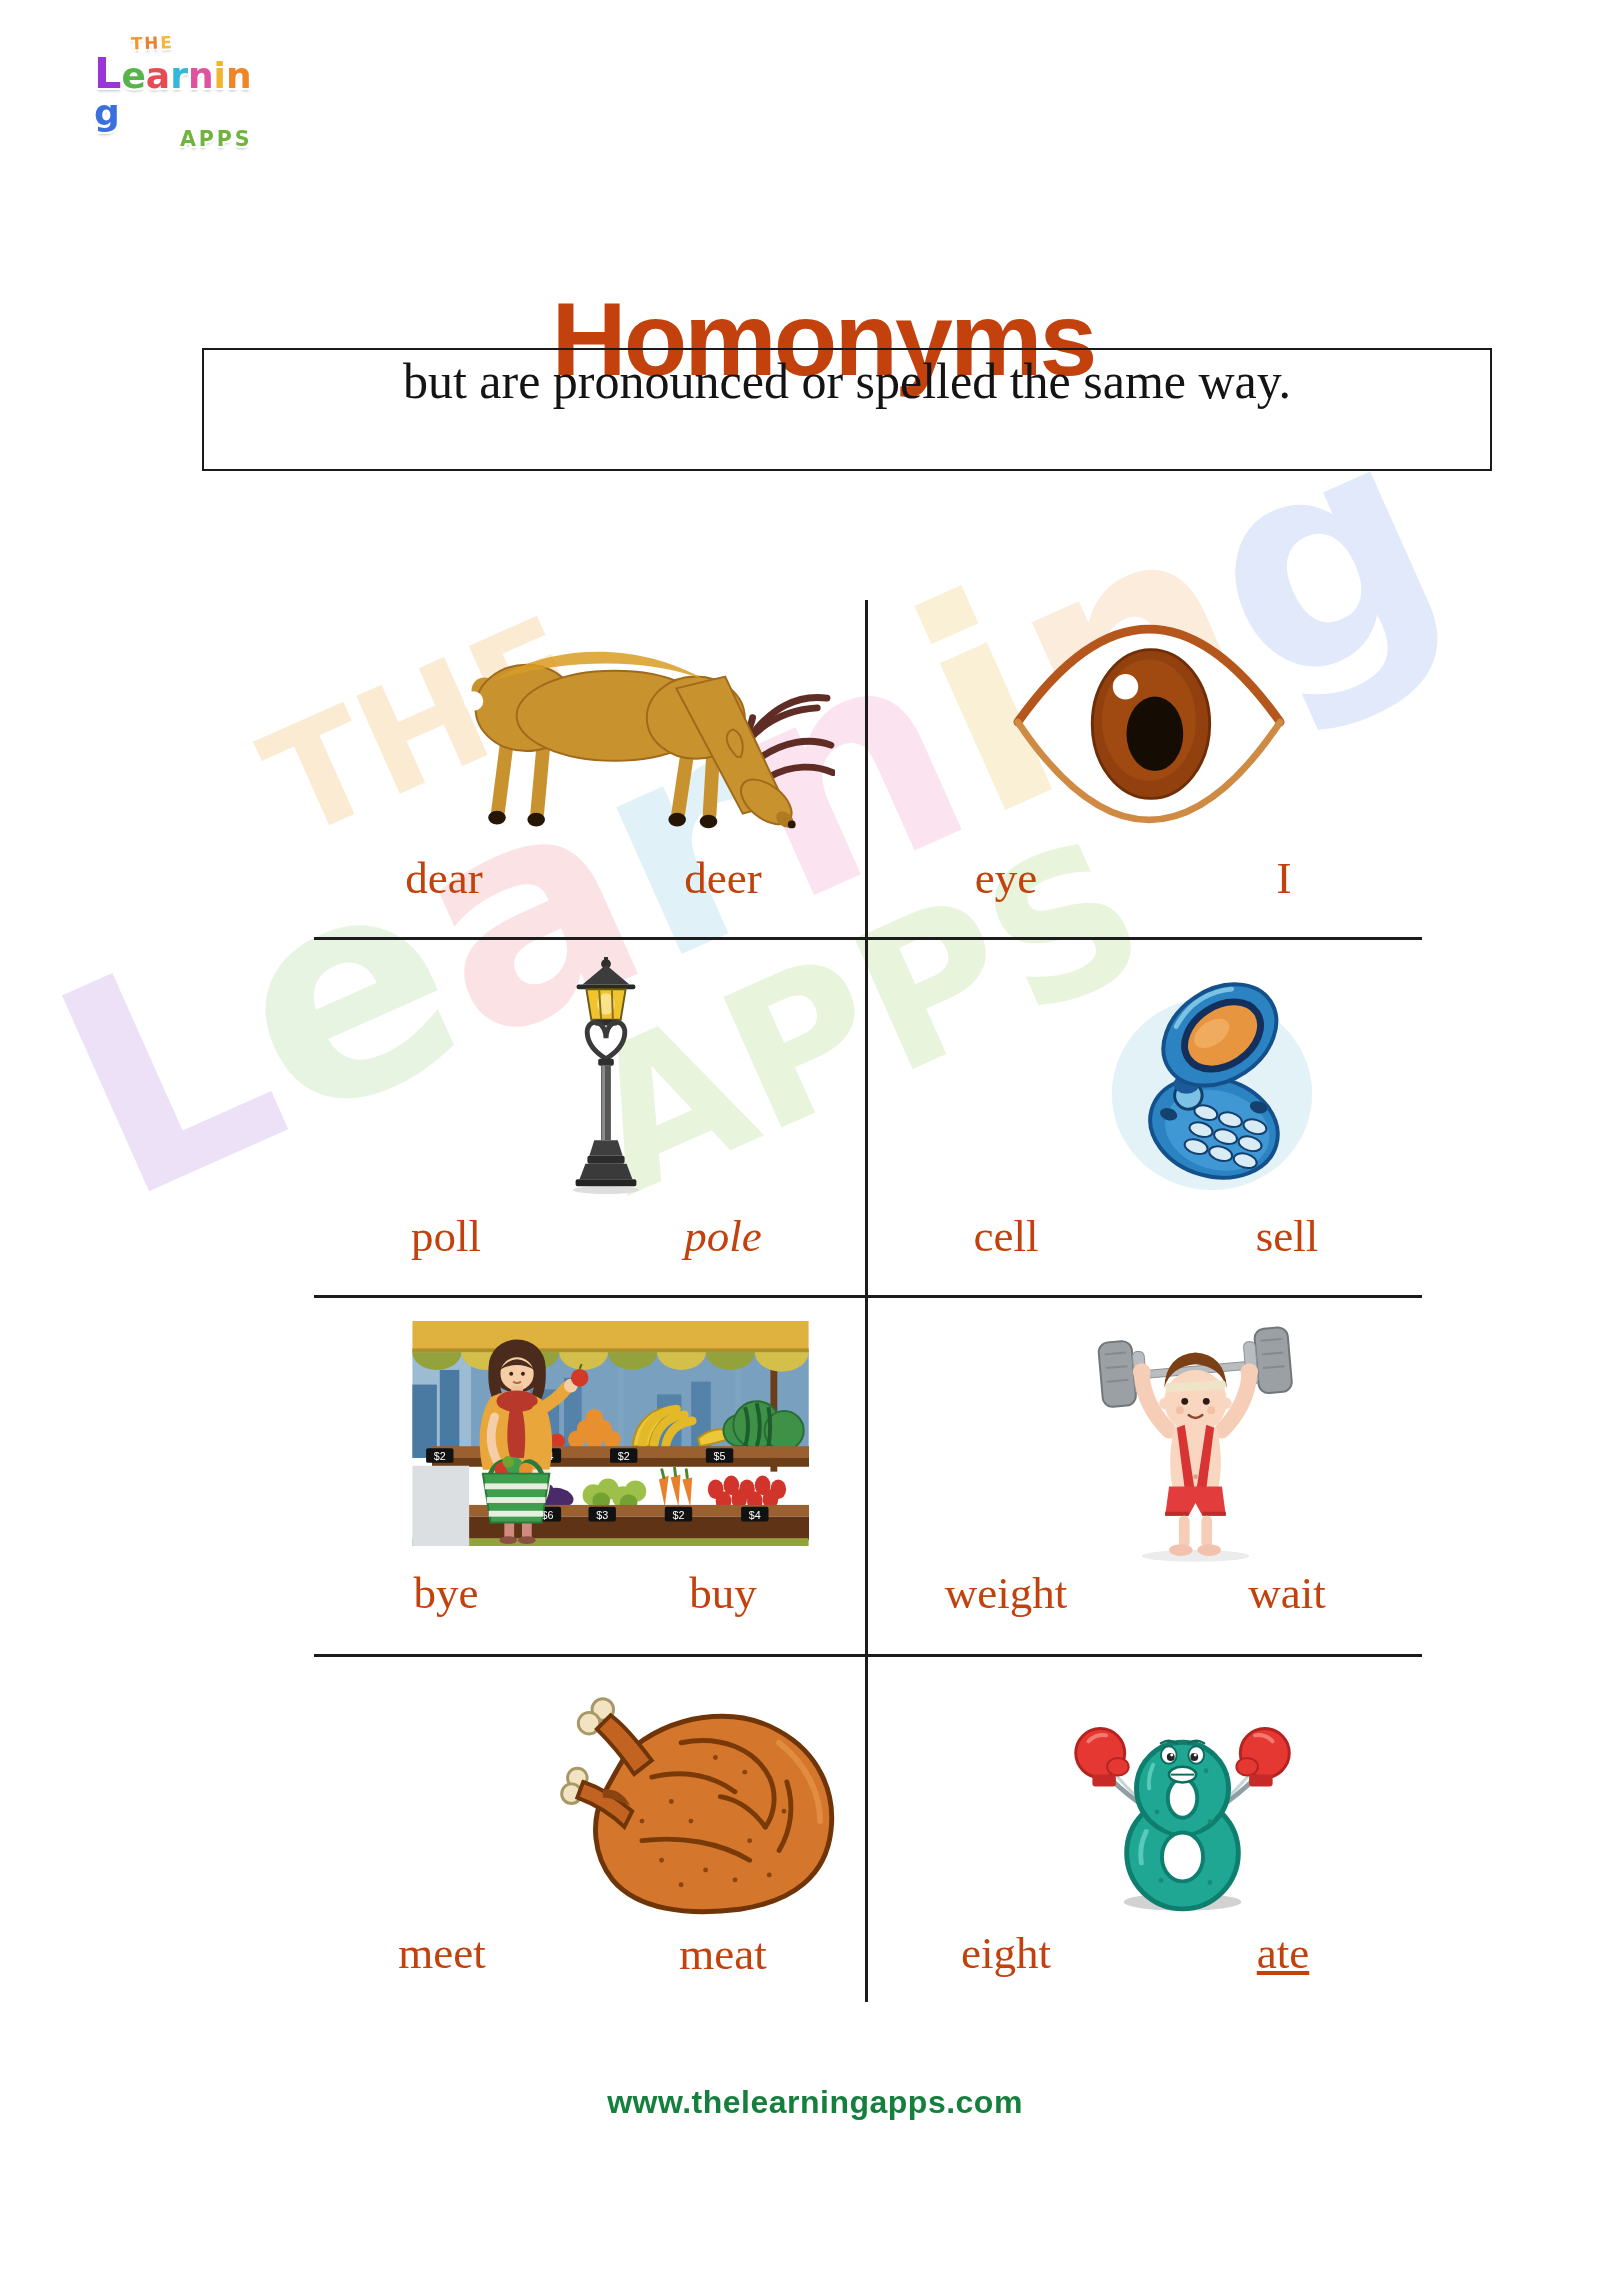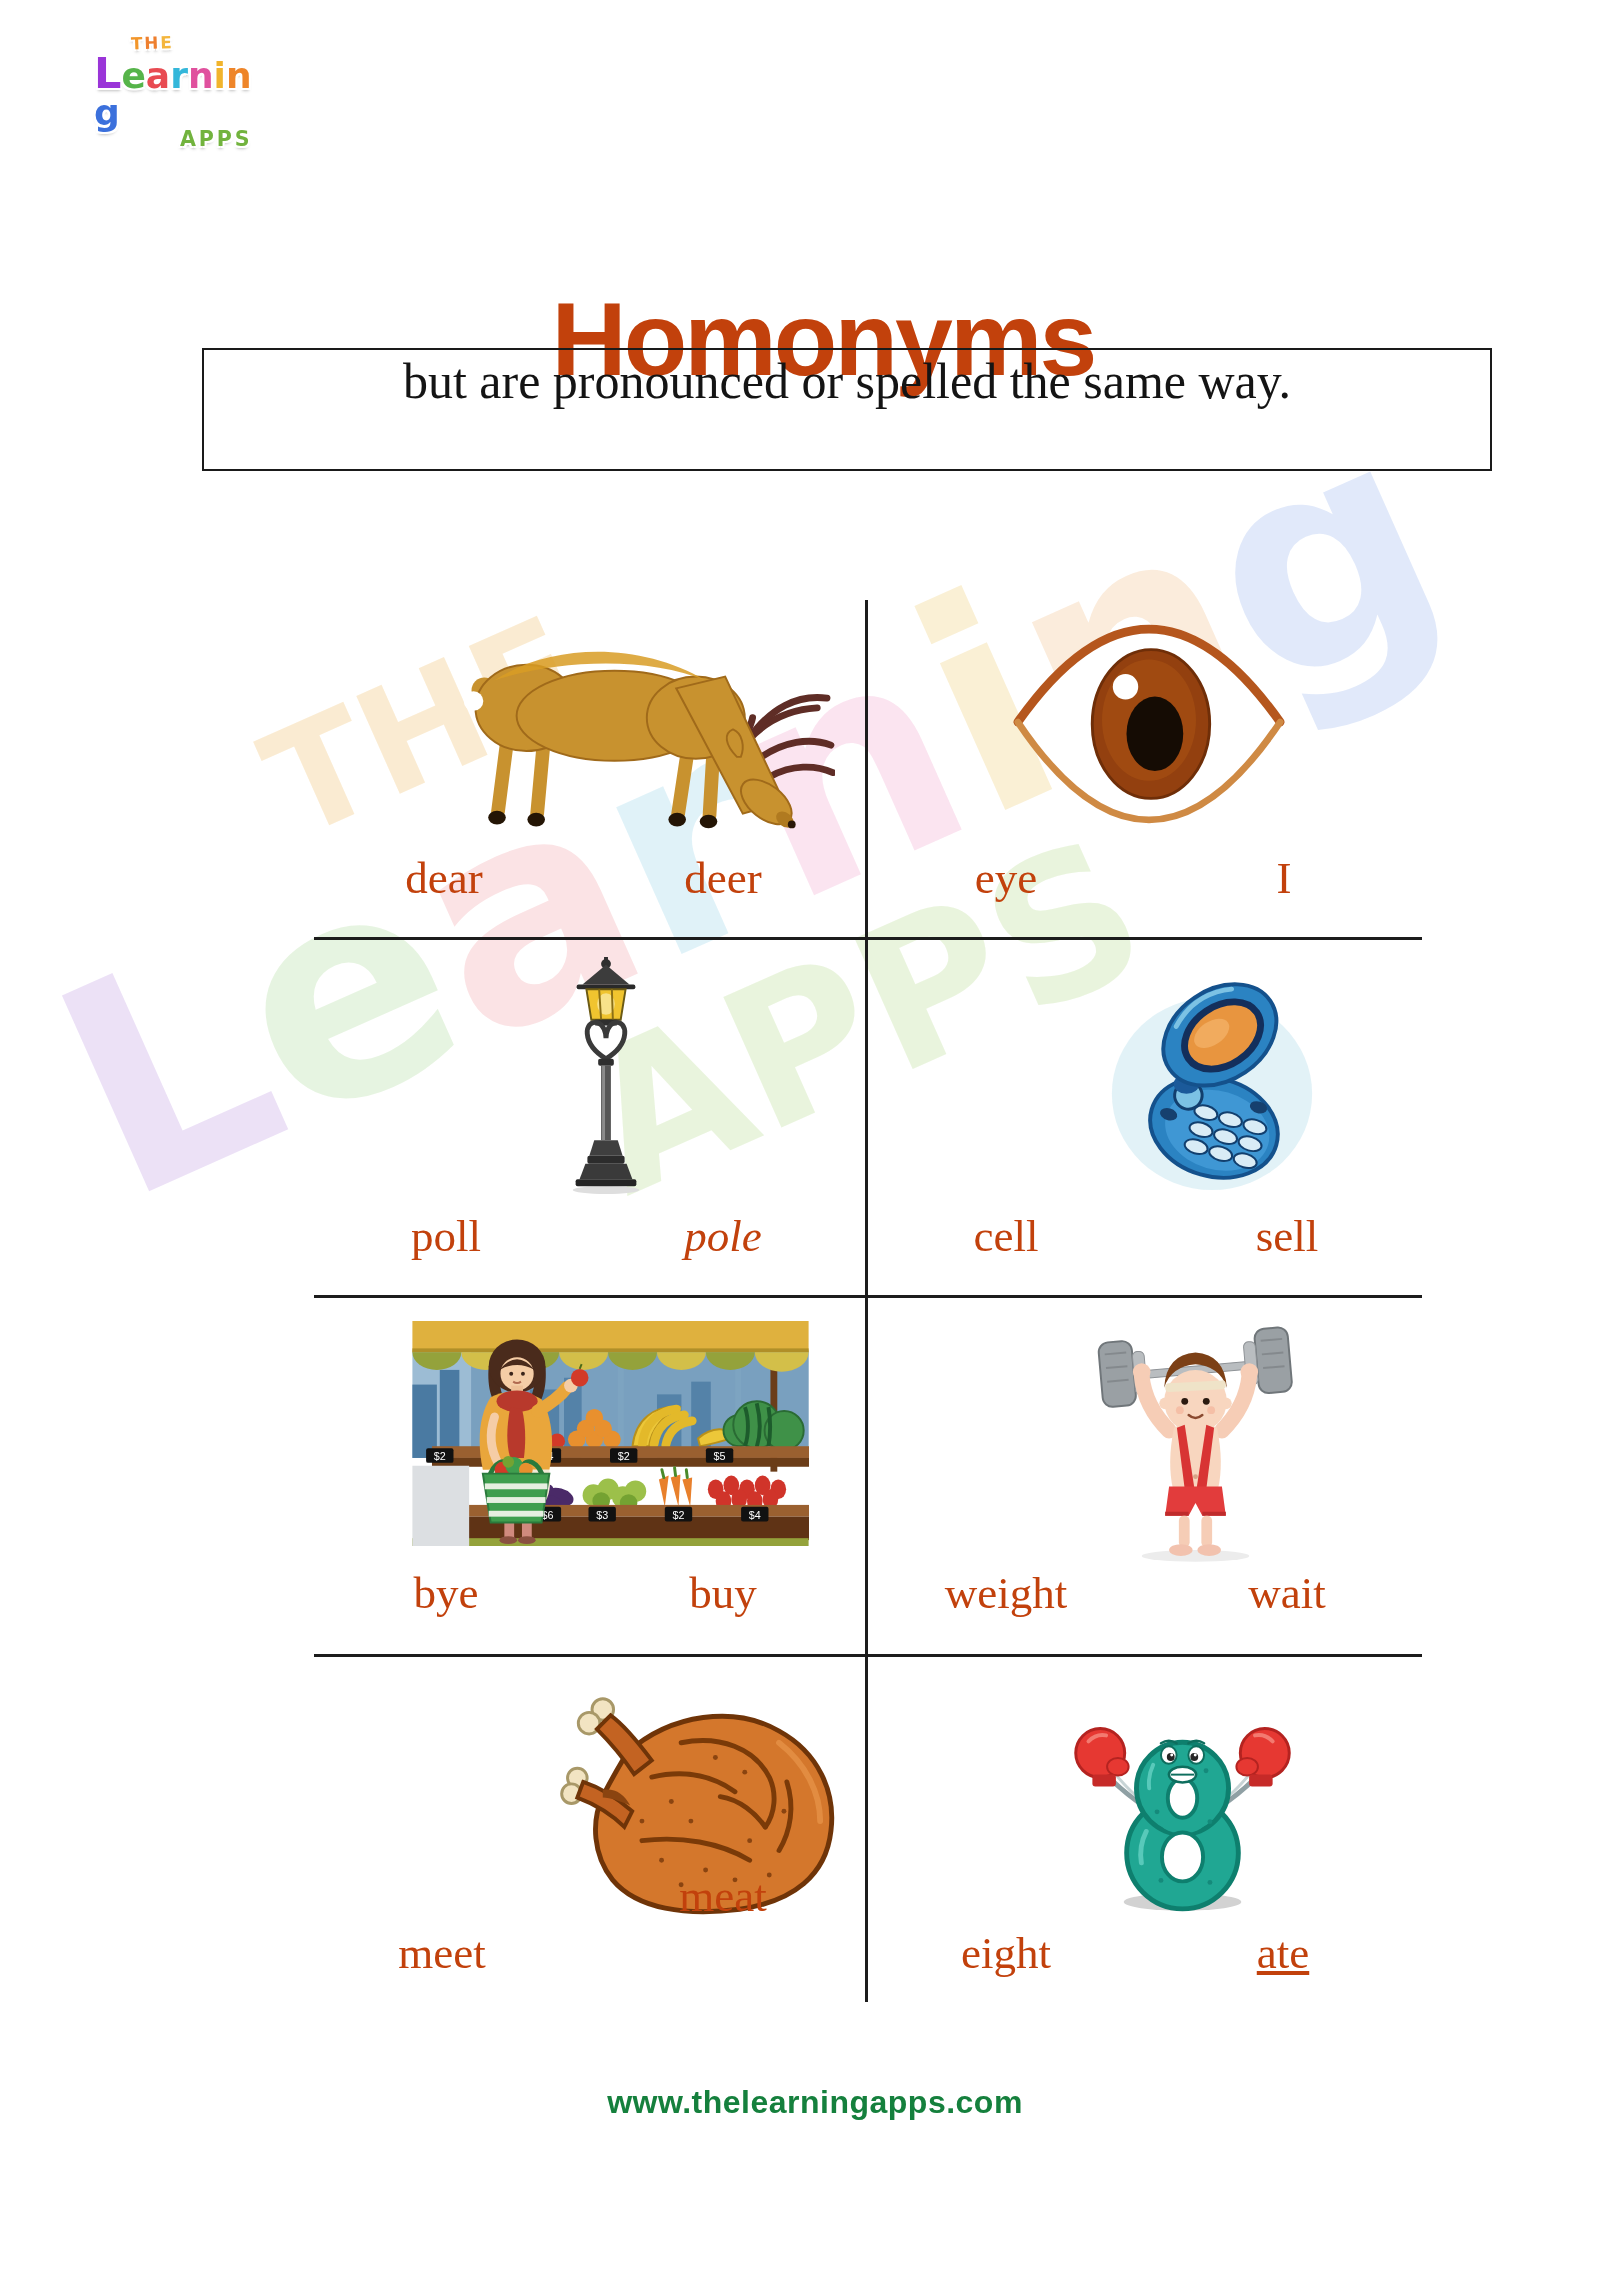--- a/index.html
+++ b/index.html
@@ -487,19 +487,19 @@
   <span class="word" style="left:723px;top:1210px;font-style:italic;">pole</span>
   <span class="word" style="left:1006px;top:1210px;">cell</span>
   <span class="word" style="left:1287px;top:1210px;">sell</span>
 
   <span class="word" style="left:446px;top:1567px;">bye</span>
   <span class="word" style="left:723px;top:1567px;">buy</span>
   <span class="word" style="left:1006px;top:1567px;">weight</span>
   <span class="word" style="left:1287px;top:1567px;">wait</span>
 
   <span class="word" style="left:442px;top:1927px;">meet</span>
-  <span class="word" style="left:723px;top:1870px;">meat</span>
+  <span class="word" style="left:723px;top:1928px;">meat</span>
   <span class="word" style="left:1006px;top:1927px;">eight</span>
   <span class="word" style="left:1283px;top:1927px;text-decoration:underline;">ate</span>
 
   <div class="footer">www.thelearningapps.com</div>
 </div>
 
 
 </body></html>

